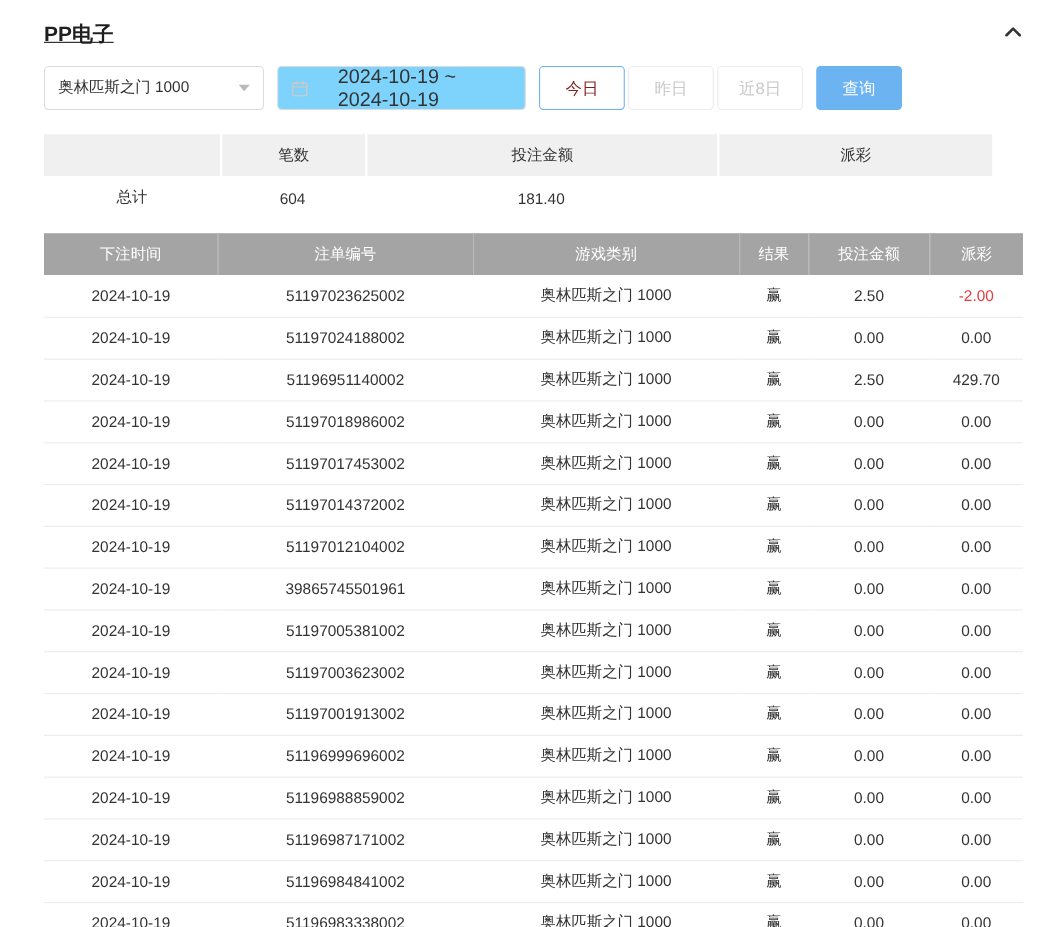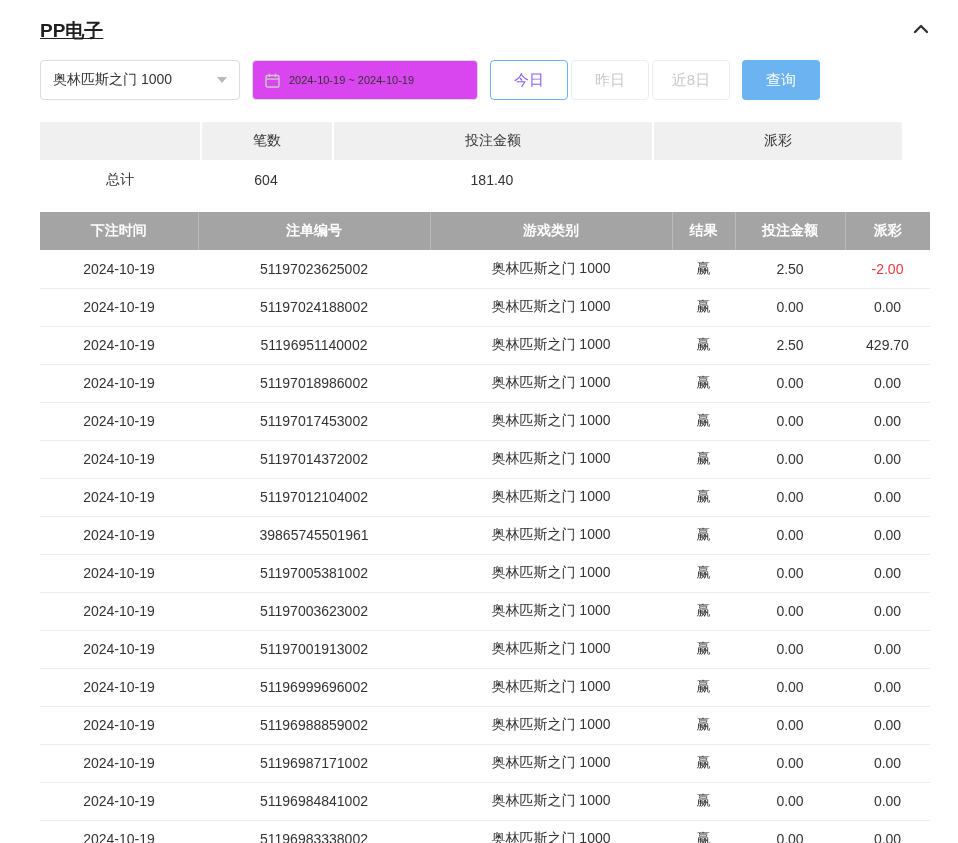--- a/index.html
+++ b/index.html
@@ -11,40 +11,40 @@
   .title { font-size:19px; font-weight:700; color:#1f1f1f;text-decoration:underline; }
   .collapse-btn { cursor:pointer; display:flex; align-items:center; }
 
   .filters { display:flex; align-items:center; margin-top:16px; }
   .select-box { width:200px; height:40px; border:1px solid #dcdcdc; border-radius:4px;
     display:flex; align-items:center; justify-content:space-between; padding:0 12px;
     font-size:14px; cursor:pointer; background:#fff; }
   .caret-down { width:0; height:0; border-left:5px solid transparent; border-right:5px solid transparent;
     border-top:6px solid #b9b9b9; }
   .daterange-box { margin-left:12px; width:226px; height:40px; border:1px solid #dcdcdc; border-radius:4px;
-    display:flex; align-items:center; gap:9px; padding:0 12px; font-size:11px; cursor:pointer; background:#d946ef; }
+    display:flex; align-items:center; gap:27px; padding:0 12px; font-size:18px; cursor:pointer; background:#7dd3fc; }
   .qbtn { height:40px; width:78px; background:#fff; border:1px solid #ececec; color:#c9c9c9;
     font-size:15px; border-radius:4px; margin-left:3px; cursor:pointer; font-family:inherit; }
-  .qbtn.active { border-color:#6cb3f2; color:#8b5cf6; margin-left:12px; }
+  .qbtn.active { border-color:#6cb3f2; color:#7f1d1d; margin-left:12px; }
   .query-btn { margin-left:12px; width:78px; height:40px; border:none; border-radius:4px;
     background:#6cb3f2; color:#fff; font-size:15px; cursor:pointer; font-family:inherit; }
 
   .summary { margin-top:22px; width:890px; }
   .srow { display:flex; }
   .scell { height:38px; display:flex; align-items:center; justify-content:center; font-size:14px; color:#333; }
   .scell:nth-child(1){ width:160px; }
   .scell:nth-child(2){ width:132px; }
   .scell:nth-child(3){ width:320px; }
   .scell:nth-child(4){ width:250px; }
   .shead .scell { background:#f0f0f0; }
   .shead .scell + .scell { border-left:2px solid #fff; }
   .sbody .scell { background:#fff; height:40px; font-size:14px;text-align:center; }
 
   table.bet { border-collapse:collapse; margin-top:12px; width:890px; table-layout:fixed; }
-  .bet thead th { background:#a4a4a4; color:#fff; font-weight:700; font-size:14px; height:38px;
+  .bet thead th { background:#a4a4a4; color:#fff; font-weight:400; font-size:14px; height:38px;
     border-right:1px solid #b9b9b9; }
   .bet thead th:last-child { border-right:none; }
   .bet tbody td { height:38px; text-align:center; font-size:14px; color:#333;
     border-bottom:1px solid #ececec; background:#fff; overflow:hidden; white-space:nowrap; }
   .bet td.neg { color:#e23b3b; }
   .col-time{width:158px}.col-no{width:232px}.col-game{width:242px}
   .col-res{width:63px}.col-amt{width:110px}.col-pay{width:85px}
 </style>
 </head>
 <body>

